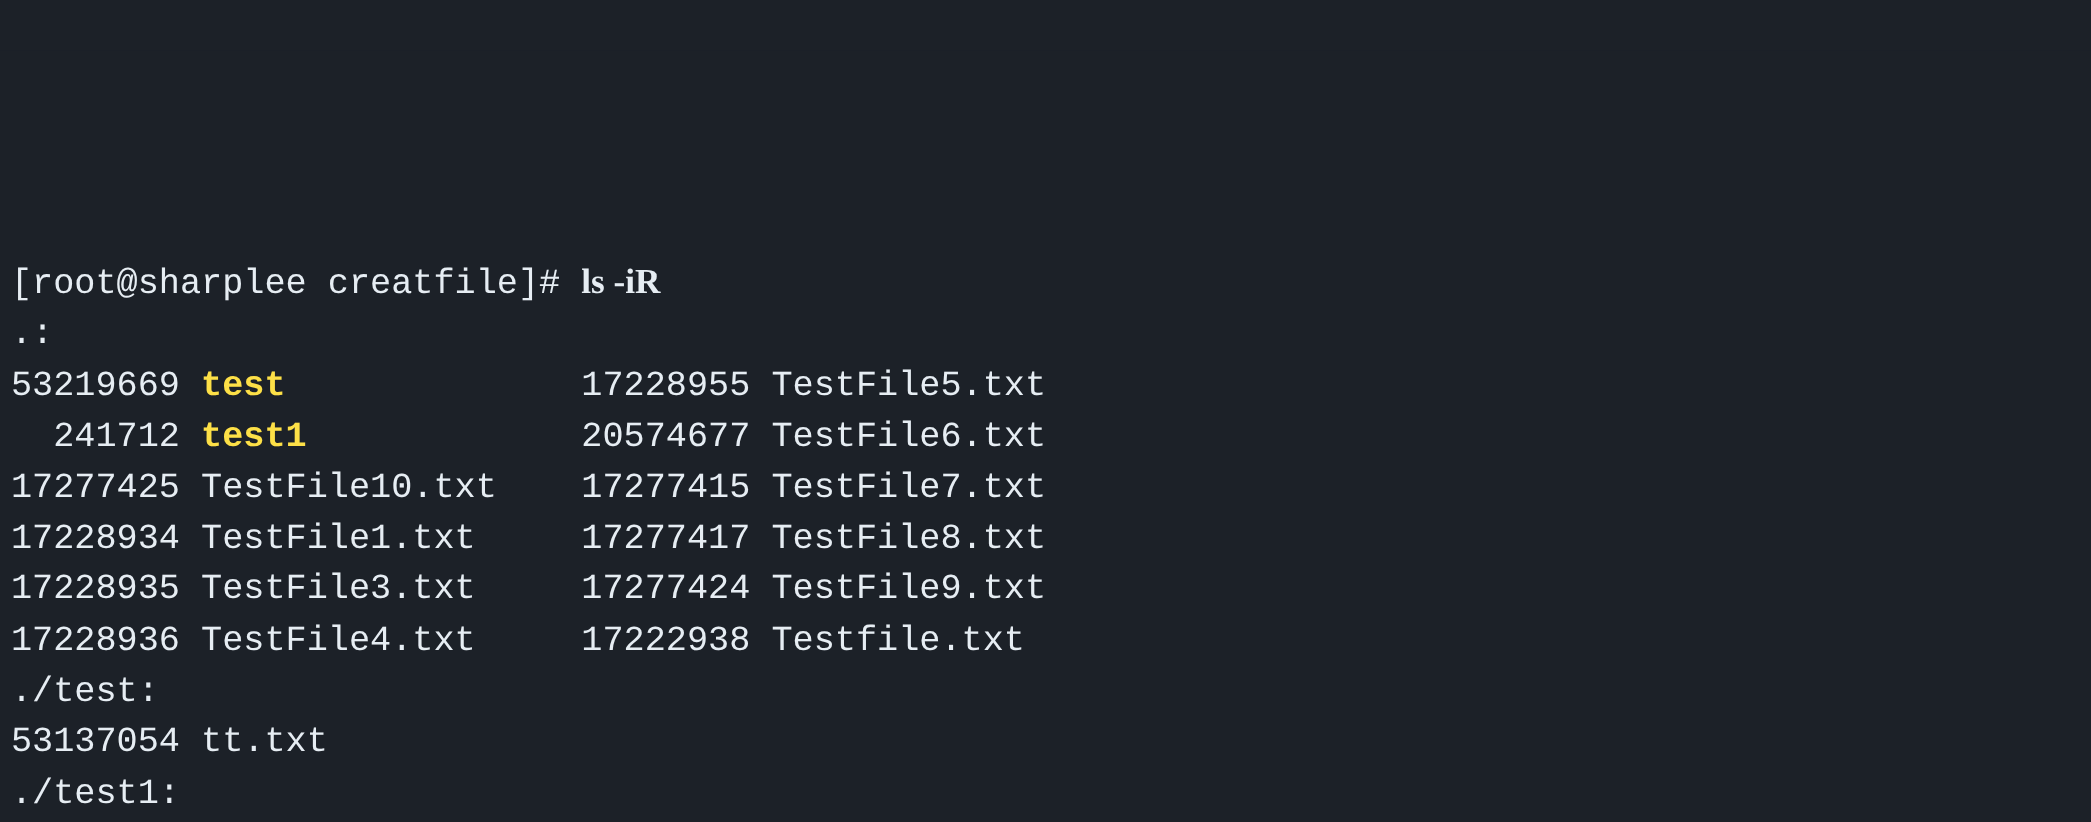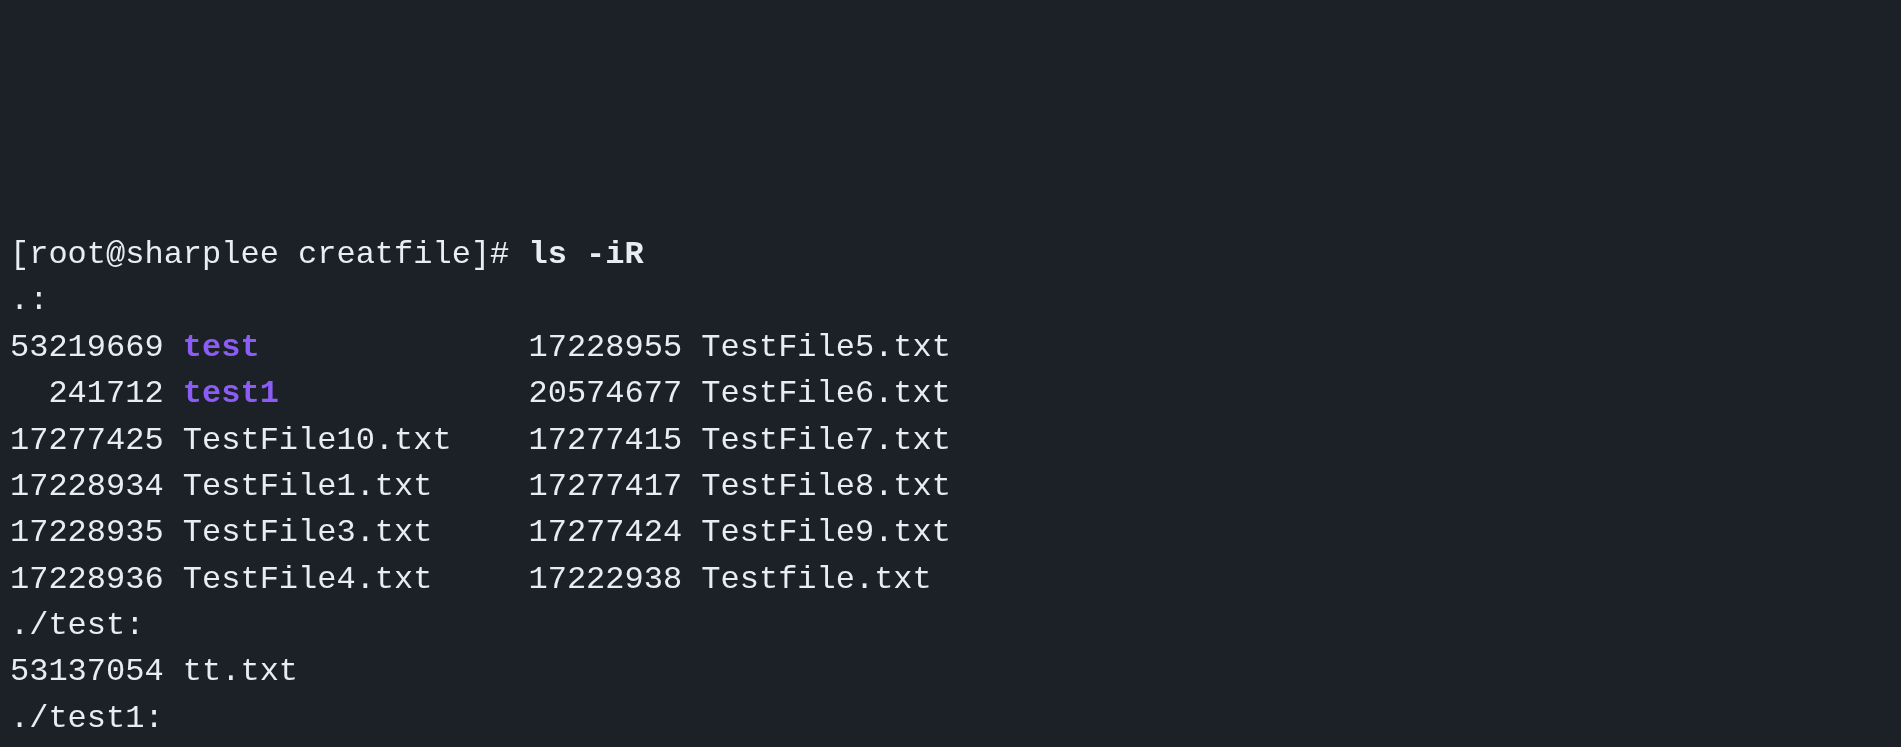--- a/index.html
+++ b/index.html
@@ -11,23 +11,23 @@
     font-size: 32px;
     line-height: 1.45;
     white-space: pre;
     width: 1901px;
     height: 747px;
     overflow: hidden;
   }
   .term {
     padding: 0 10px;
   }
-  .bold { font-weight: 700; }
+  .bold { font-weight: 700; font-family: Liberation Serif, serif; }
   .dir {
-    color: #8b5cf6;
+    color: #fde047;
     font-weight: 700;
   }
   .line { display: block; }
 </style>
 </head>
 <body>
 
 
 
 <div class="term"><span class="line"><span>[<span>root</span>@<span>sharplee</span> <span>creatfile</span>]<span>#</span> </span><span class="bold">ls -iR</span></span><div id="listing"><span class="line">.:</span><span class="line"><span>53219669 </span><span class="dir">test</span><span>              </span><span>17228955 </span><span>TestFile5.txt</span></span><span class="line"><span>  241712 </span><span class="dir">test1</span><span>             </span><span>20574677 </span><span>TestFile6.txt</span></span><span class="line"><span>17277425 </span><span>TestFile10.txt</span><span>    </span><span>17277415 </span><span>TestFile7.txt</span></span><span class="line"><span>17228934 </span><span>TestFile1.txt</span><span>     </span><span>17277417 </span><span>TestFile8.txt</span></span><span class="line"><span>17228935 </span><span>TestFile3.txt</span><span>     </span><span>17277424 </span><span>TestFile9.txt</span></span><span class="line"><span>17228936 </span><span>TestFile4.txt</span><span>     </span><span>17222938 </span><span>Testfile.txt</span></span><span class="line"></span><span class="line">./test:</span><span class="line"><span>53137054 </span><span>tt.txt</span></span><span class="line"></span><span class="line">./test1:</span></div></div>

